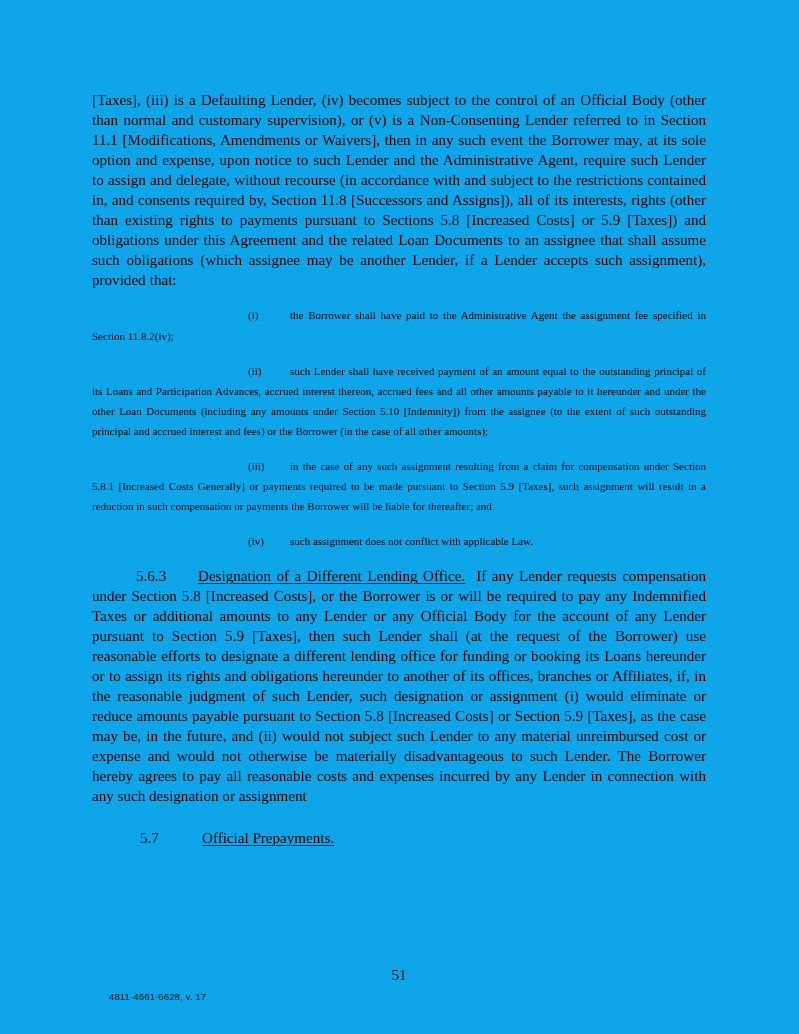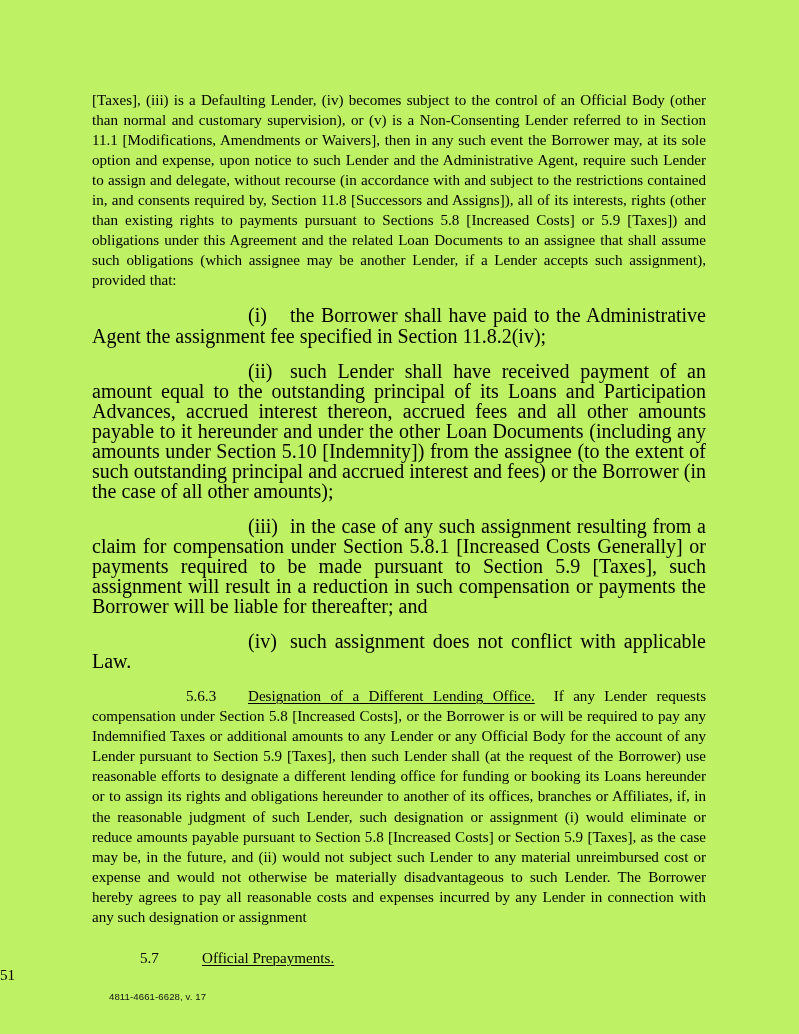--- a/index.html
+++ b/index.html
@@ -15,42 +15,42 @@
     font-family: "Liberation Serif", "DejaVu Serif", serif;
     color: #000000;
     -webkit-font-smoothing: antialiased;
   }
   .page {
     position: absolute;
     left: 0;
     top: 0;
     width: 799px;
     height: 1034px;
-    background: #bef264;
+    background: #0ea5e9;
     overflow: hidden;
   }
   .content {
     position: absolute;
     left: 92px;
     top: 90px;
     width: 614px;
   }
   
   p.para {
     margin: 0 0 15px 0;
     font-size: 15.1px;
     line-height: 20.05px;
     text-align: justify;
     text-justify: inter-word;
     word-spacing: 0.02em;
   }
   
   p.sub {
     margin: 0 0 15px 0;
-    font-size: 20px;
+    font-size: 11px;
     line-height: 20.05px;
     text-align: justify;
     text-justify: inter-word;
   }
   .lead {
     display: inline-block;
     margin-left: 156px;
   }
   .marker {
     display: inline-block;
@@ -59,21 +59,21 @@
   
   p.section-para {
     margin: 0 0 15px 0;
     font-size: 15.1px;
     line-height: 20.05px;
     text-align: justify;
     text-justify: inter-word;
   }
   .sec-num {
     display: inline-block;
-    margin-left: 94px;
+    margin-left: 44px;
     width: 62px;
   }
   .sec-num-l2 {
     display: inline-block;
     margin-left: 48px;
     width: 62px;
   }
   .sec-num-l3 {
     display: inline-block;
     margin-left: 94px;
@@ -97,21 +97,21 @@
     left: 0;
     top: 966px;
     width: 799px;
     height: 60px;
   }
   .page-number {
     position: absolute;
     left: 0;
     top: 0;
     width: 798px;
-    text-align: left;
+    text-align: center;
     font-size: 15.1px;
     line-height: 18px;
     font-family: "Liberation Serif", "DejaVu Serif", serif;
   }
   .doc-id {
     position: absolute;
     left: 92px;
     top: 25px;
     font-family: "Liberation Sans", "DejaVu Sans", sans-serif;
     font-size: 9.6px;

